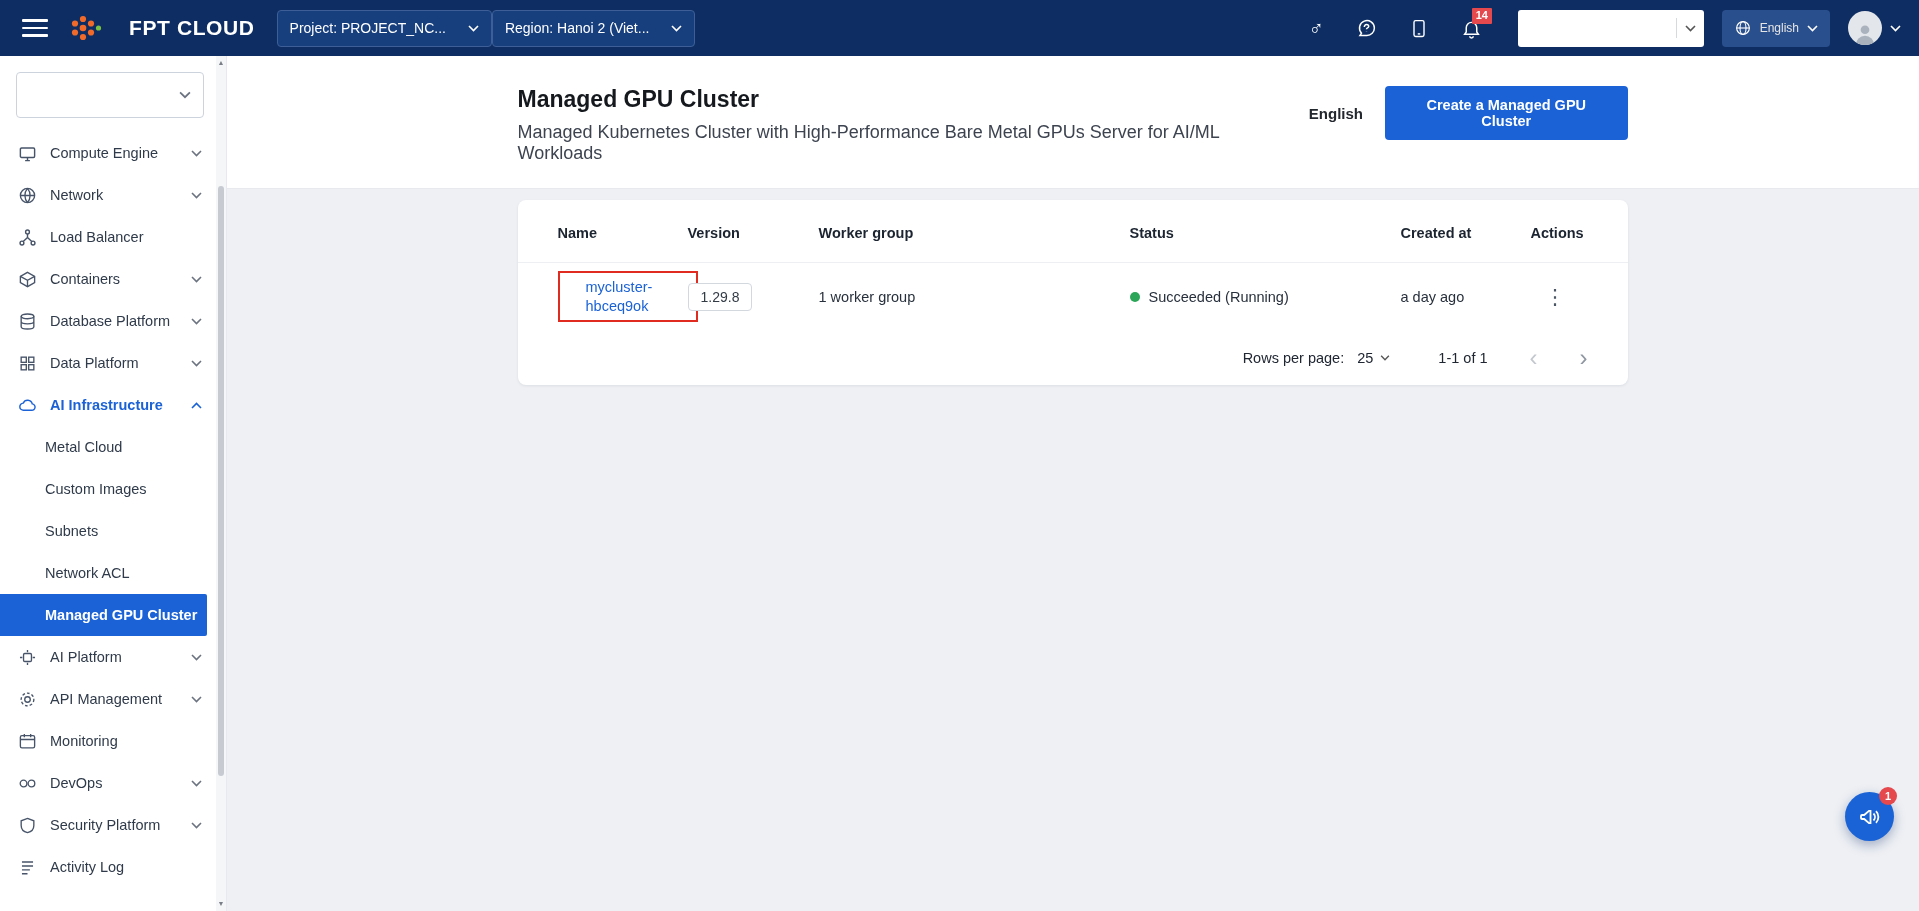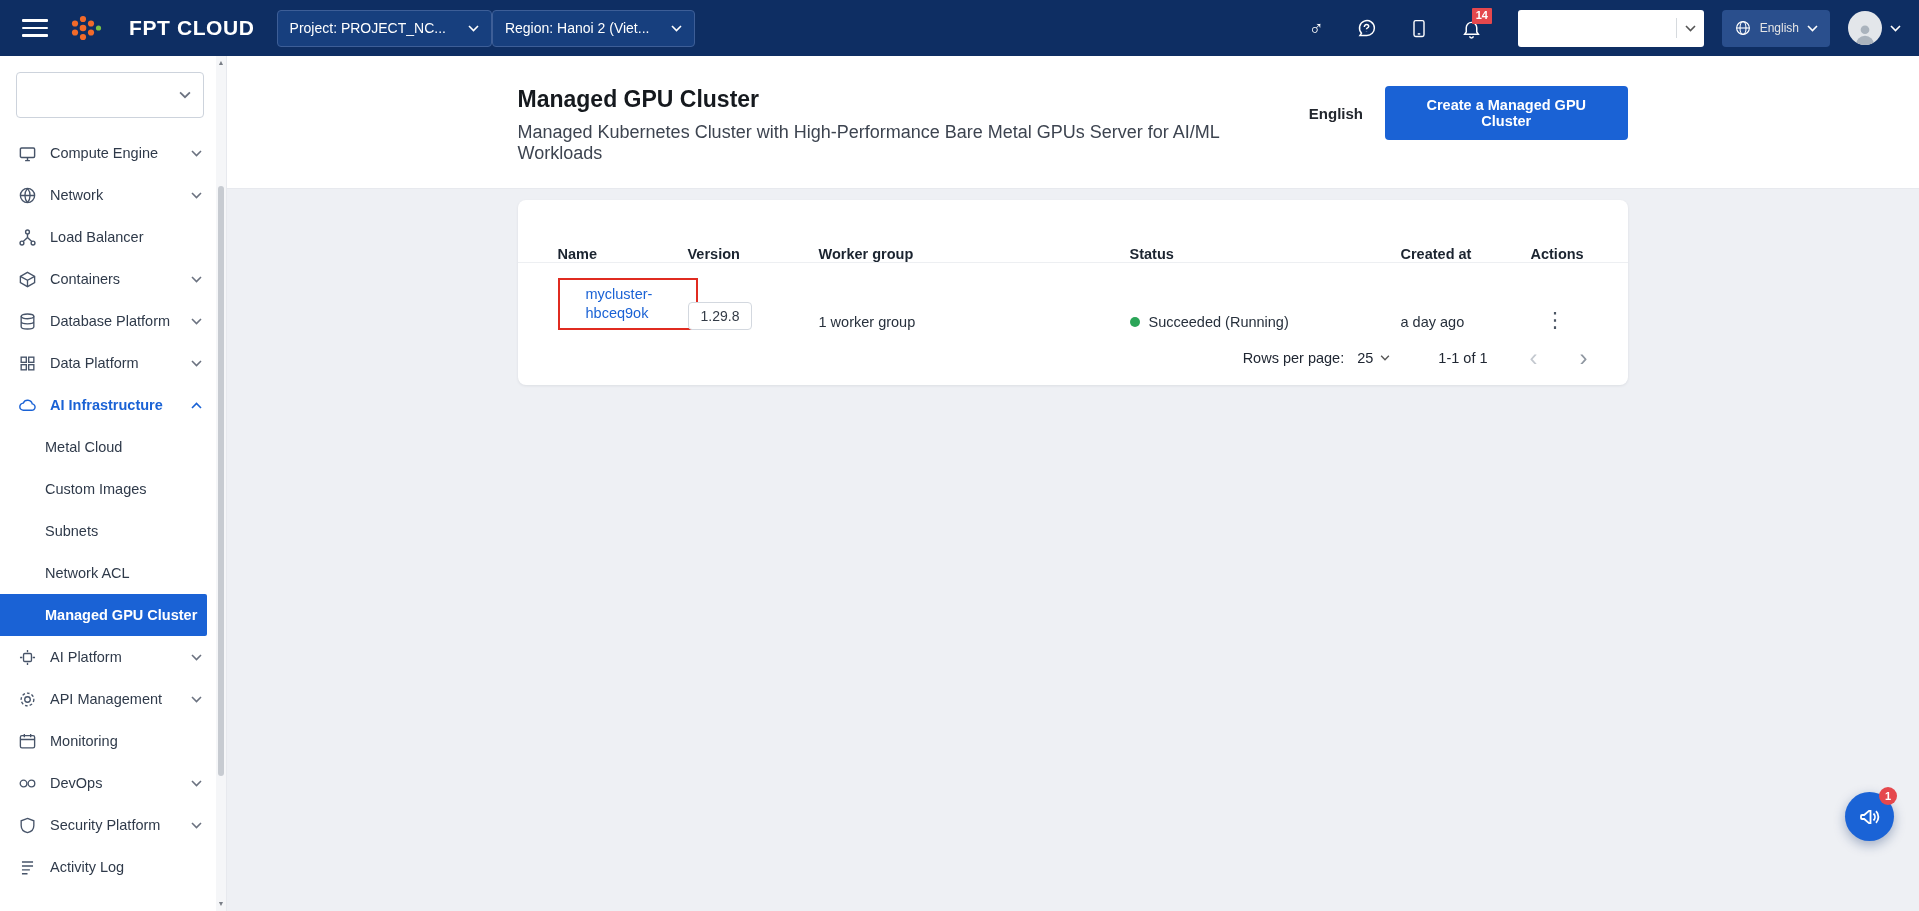--- a/index.html
+++ b/index.html
@@ -46,21 +46,21 @@
   .page-head{background:#fff;padding:30px 0 24px;box-shadow:0 1px 0 #e7e9ee}
   .container{width:1110px;margin:0 auto}
   .head-flex{display:flex;justify-content:space-between;align-items:flex-start}
   .page-title{font-size:23px;font-weight:700;color:#15191e}
   .page-subtitle{margin-top:9px;font-size:18px;color:#3d4450}
   .head-actions{display:flex;align-items:center;gap:10px}
   .btn-ghost{background:none;border:none;font-size:15px;font-weight:700;color:#23272e;cursor:pointer;font-family:inherit;padding:9px 12px}
   .btn-primary{background:#1a62d5;color:#fff;border:none;border-radius:4px;font-size:14.5px;font-weight:700;padding:11px 17px;cursor:pointer;font-family:inherit}
 
   .card{margin-top:12px;background:#fff;border-radius:8px;box-shadow:0 1px 3px rgba(16,24,40,.08);padding:4px 0 6px}
-  .trow{display:flex;align-items:flex-end;padding:0 40px}
+  .trow{display:flex;align-items:center;padding:0 40px}
   .thead{height:58px;font-size:14.5px;font-weight:700;color:#1b2430}
   .tbody-row{min-height:68px;border-top:1px solid #edeff2;font-size:14.5px;color:#27303c}
   .c-name{width:130px}
   .c-version{width:131px}
   .c-worker{width:311px}
   .c-status{width:271px;display:flex;align-items:center;gap:9px}
   .c-created{width:130px}
   .c-actions{flex:1}
   .annotation{display:inline-block;border:2px solid #e02b20;padding:5px 26px}
   .link{color:#1a62d5;font-size:14.5px;line-height:1.3;display:inline-block;width:84px;overflow-wrap:anywhere;text-decoration:none;cursor:pointer}

